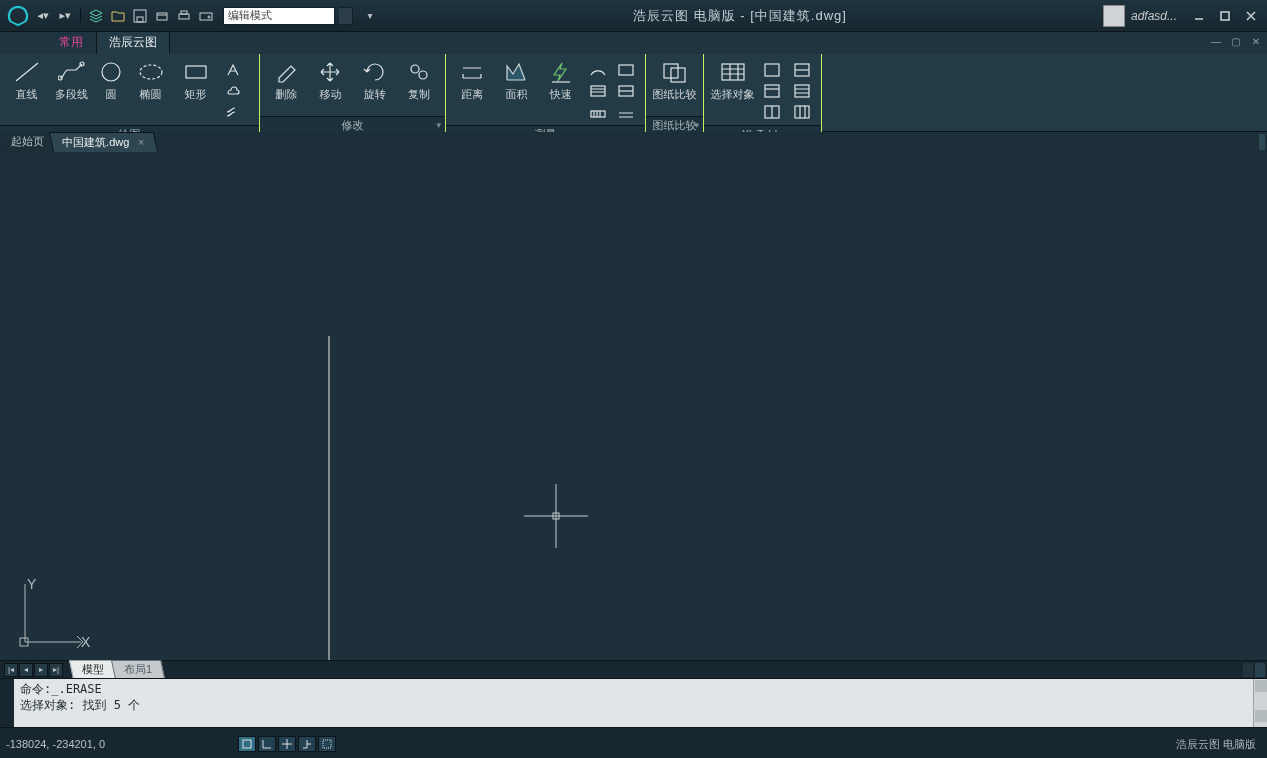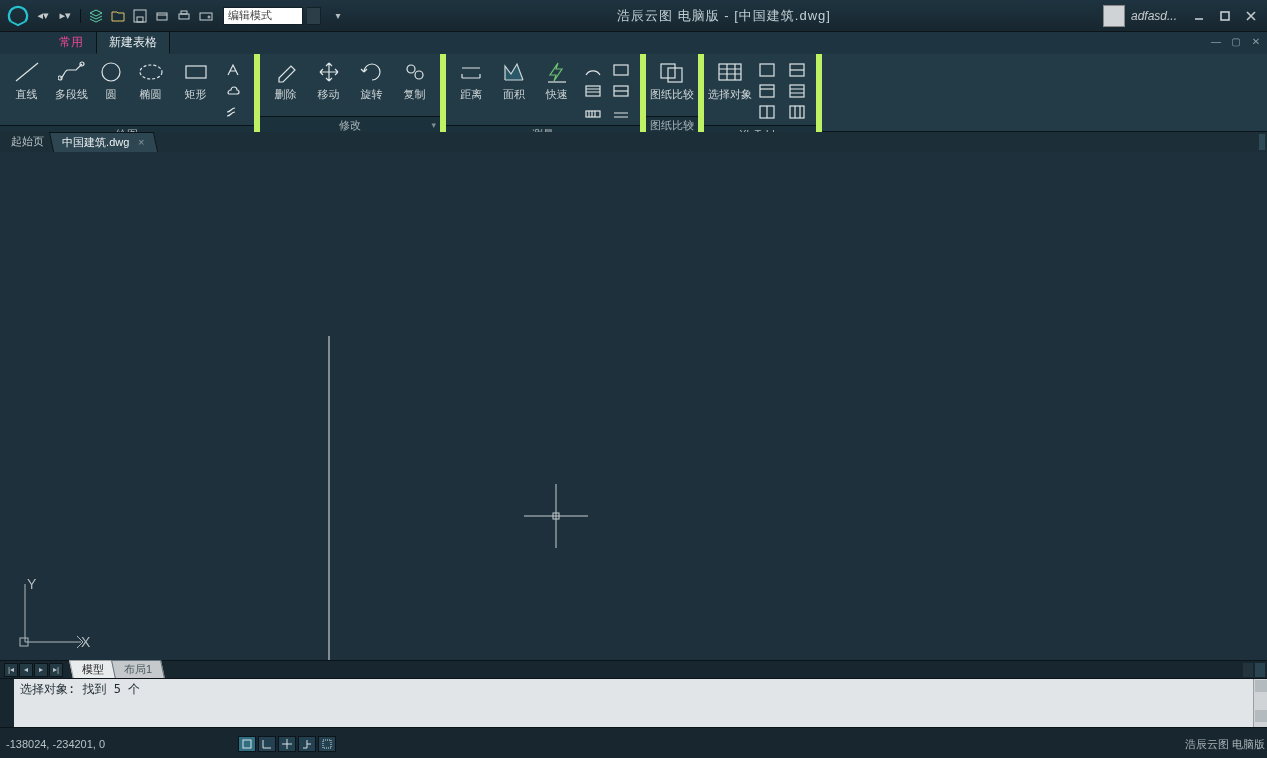--- a/index.html
+++ b/index.html
@@ -29,21 +29,21 @@
     color:#25c3cf;
   }
   .qat { display:flex;align-items:center;gap:4px;margin-left:2px; }
   .qat-btn {
     width:18px;height:18px;
     display:flex;align-items:center;justify-content:center;
     font-size:11px;color:#c5c9cb;cursor:pointer;
   }
   .qat-sep { width:1px;height:14px;background:#0a1216;margin:0 2px; }
   .qat-input {
-    width:80px;height:18px;
+    width:112px;height:18px;
     background:#fff;color:#444;
     font-size:11px;
     border:1px solid #132027;
     display:flex;align-items:center;padding:0 4px;
     margin-left:4px;
   }
   .qat-input-btn { width:14px;height:18px;background:#2c3f49;border:1px solid #132027;border-left:none; }
   .qat-overflow { width:14px;height:18px;display:flex;align-items:center;justify-content:center;color:#b6bdc0;margin-left:6px;cursor:pointer;font-size:10px;}
   .title-center {
     flex:1;text-align:center;color:#c3d0d5;font-size:13px;
@@ -76,21 +76,21 @@
     position:absolute;right:4px;top:2px;display:flex;gap:6px;
   }
   .menutabs-right span{width:14px;height:14px;display:flex;align-items:center;justify-content:center;font-size:10px;color:#8e9da4;cursor:pointer;}
 
   
   .ribbon {
     background:#223b47;height:78px;display:flex;align-items:flex-start;
     border-bottom:1px solid #0b1418;
   }
   .panel {
-    height:78px;border-right:6px solid #bef264;display:flex;flex-direction:column;
+    height:78px;border-right:1px solid #bef264;display:flex;flex-direction:column;
     justify-content:space-between;position:relative;
   }
   .panel-tools { display:flex;align-items:flex-start;padding:3px 4px 0 4px;}
   .tool {
     width:45px;display:flex;flex-direction:column;align-items:center;
     cursor:pointer;padding:2px 0;
   }
   .tool-icon {
     width:32px;height:26px;display:flex;align-items:center;justify-content:center;
   }
@@ -189,21 +189,21 @@
     color:#b7c3c7;font-size:11px;padding:16px 6px;position:relative;
   }
   .statusbar .coords{min-width:200px;}
   .status-toggles { display:flex;gap:2px;margin-left:10px;position:absolute;left:228px;}
   .status-toggle {
     width:18px;height:16px;display:flex;align-items:center;justify-content:center;
     background:#234150;border:1px solid #0b1418;cursor:pointer;
   }
   .status-toggle.on{background:#2f6e83;}
   .status-toggle svg{stroke:#d9e0e2;fill:none;stroke-width:1;}
-  .status-right{position:absolute;right:2px;color:#a8b3b7;}
+  .status-right{position:absolute;right:11px;color:#a8b3b7;}
 
 </style>
 </head>
 <body>
 
 <div class="titlebar">
   <div class="logo">
     <svg width="22" height="22" viewBox="0 0 24 24">
         <path d="M4 18 A10 10 0 1 1 20 18" stroke="#25c3cf" stroke-width="2.5" fill="none"></path>
         <path d="M4 18 L12 22 L20 18" stroke="#25c3cf" stroke-width="2" fill="none"></path>
@@ -274,21 +274,21 @@
     <div class="win-btn">
         <svg viewBox="0 0 12 12">
           <path d="M2 2l8 8M10 2L2 10"></path>
         </svg>
       </div>
   </div>
 </div>
 
 <div class="menutabs">
   <div class="menutab">常用</div>
-  <div class="menutab active">新建表格</div>
+  <div class="menutab active">浩辰云图</div>
   <div class="menutabs-right">
     <span>—</span>
     <span>▢</span>
     <span>✕</span>
   </div>
 </div>
 
 <div class="ribbon">
 
   <div class="panel" style="width:260px">
@@ -605,20 +605,21 @@
   </div>
   <div class="layouttab active" style="margin-left:4px"><span>模型</span></div>
   <div class="layouttab"><span>布局1</span></div>
   <div class="left-scroll"></div>
   <div class="right-scroll"></div>
 </div>
 
 <div class="cmdlog">
   <div class="cmdlog-handle"></div>
   <div class="cmdlog-lines">
+    <div>命令:_.ERASE</div>
     <div>选择对象: 找到 5 个</div>
   </div>
   <div class="cmdlog-scroll">
     <span></span>
     <span style="margin-top:18px"></span>
   </div>
 </div>
 
 <div class="statusbar">
   <span class="coords">-138024, -234201, 0</span>

